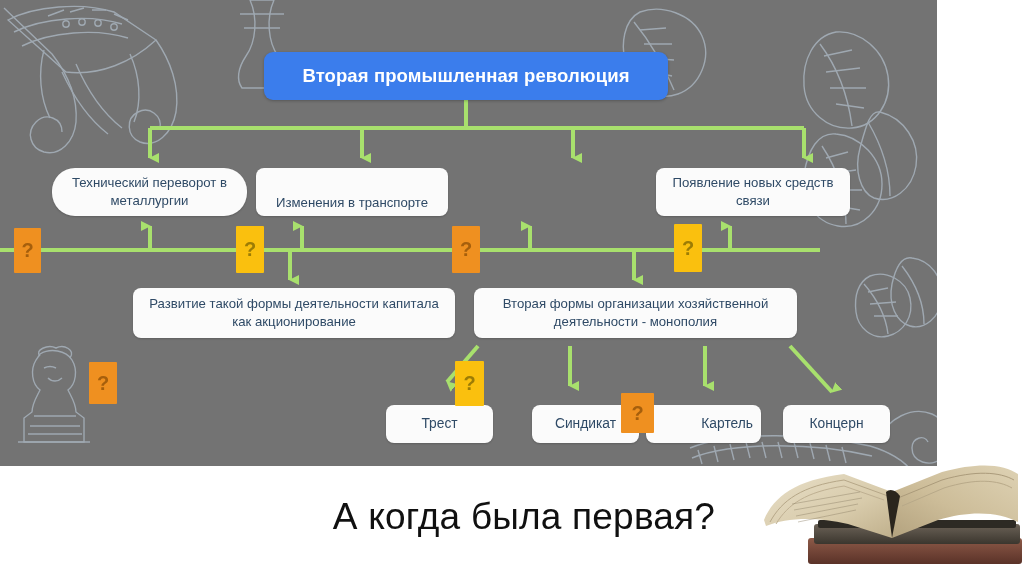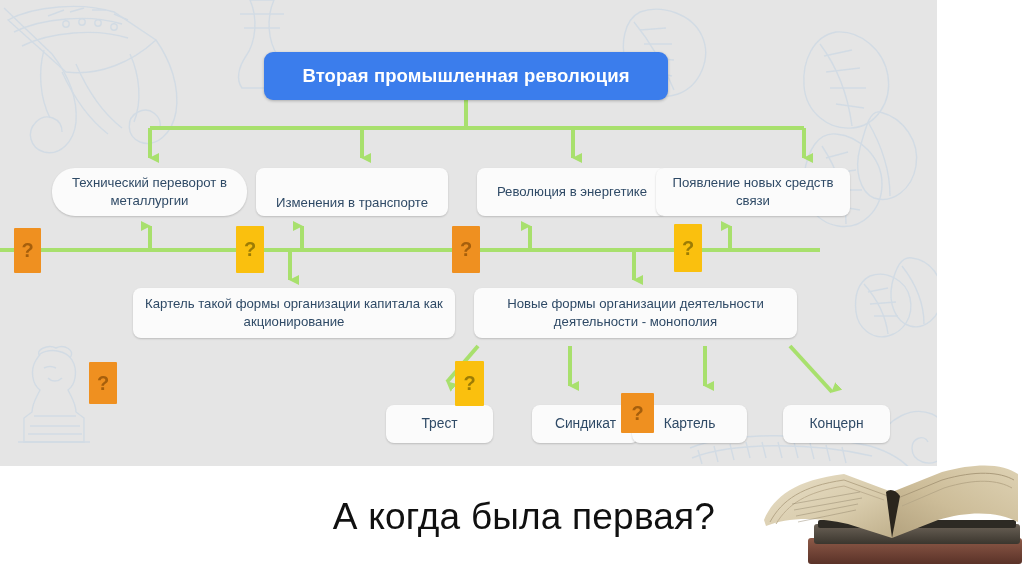--- a/index.html
+++ b/index.html
@@ -7,21 +7,21 @@
     width: 1024px; height: 574px;
     background: #ffffff;
     font-family: "Liberation Sans", sans-serif;
     overflow: hidden;
   }
   #stage { position: relative; width: 1024px; height: 574px; background:#fff; }
 
   
   .slide-panel {
     position: absolute; left: 0; top: 0; width: 937px; height: 466px;
-    background: #e5e5e5;
+    background: #737373;
     overflow: hidden;
   }
   .bg-art { position: absolute; inset: 0; pointer-events: none; }
 
   
   .title-banner {
     position: absolute; left: 264px; top: 52px; width: 404px; height: 48px;
     background: #3b7dec;
     border-radius: 9px;
     display: flex; align-items: center; justify-content: center;
@@ -51,21 +51,21 @@
   .n-metal { left: 52px;  width: 195px; border-radius: 23px; }
   .n-transport { left: 256px; width: 192px; align-items: flex-end; }
   .n-energy { left: 477px; width: 190px; }
   .n-comm  { left: 656px; width: 194px; }
 
   .n-capital { left: 133px; width: 322px; }
   .n-monopoly{ left: 474px; width: 323px; }
 
   .n-trest   { left: 386px; width: 107px; }
   .n-syndikat{ left: 532px; width: 107px; }
-  .n-kartel  { left: 632px; width: 115px; }
+  .n-kartel  { left: 646px; width: 115px; justify-content: flex-end; }
   .n-koncern { left: 783px; width: 107px; justify-content: center; }
 
   
   .qbadge {
     position: absolute;
     display: flex; align-items: center; justify-content: center;
     font-weight: bold; font-size: 20px;
     border-radius: 1px;
   }
   .qbadge.orange { background:#ef9020; color:#a65f0c; }
@@ -208,32 +208,29 @@
     <div class="title-banner">
       <span>Вторая промышленная революция</span>
     </div>
 
     <div class="node r2 n-metal">
       <span>Технический переворот в металлургии</span>
     </div>
     <div class="node r2 n-transport">
       <span>Изменения в транспорте</span>
     </div>
-    <div class="node r2 n-energy">
-      <span>Революция в энергетике</span>
-    </div>
     <div class="node r2 n-comm">
       <span>Появление новых средств связи</span>
     </div>
 
     <div class="node r3 n-capital">
-      <span>Картель такой формы организации капитала как акционирование</span>
+      <span>Развитие такой формы деятельности капитала как акционирование</span>
     </div>
     <div class="node r3 n-monopoly">
-      <span>Новые формы организации деятельности деятельности - монополия</span>
+      <span>Вторая формы организации хозяйственной деятельности - монополия</span>
     </div>
 
     <div class="node r4 n-trest">
       <span>Трест</span>
     </div>
     <div class="node r4 n-syndikat">
       <span>Синдикат</span>
     </div>
     <div class="node r4 n-kartel">
       <span>Картель</span>

